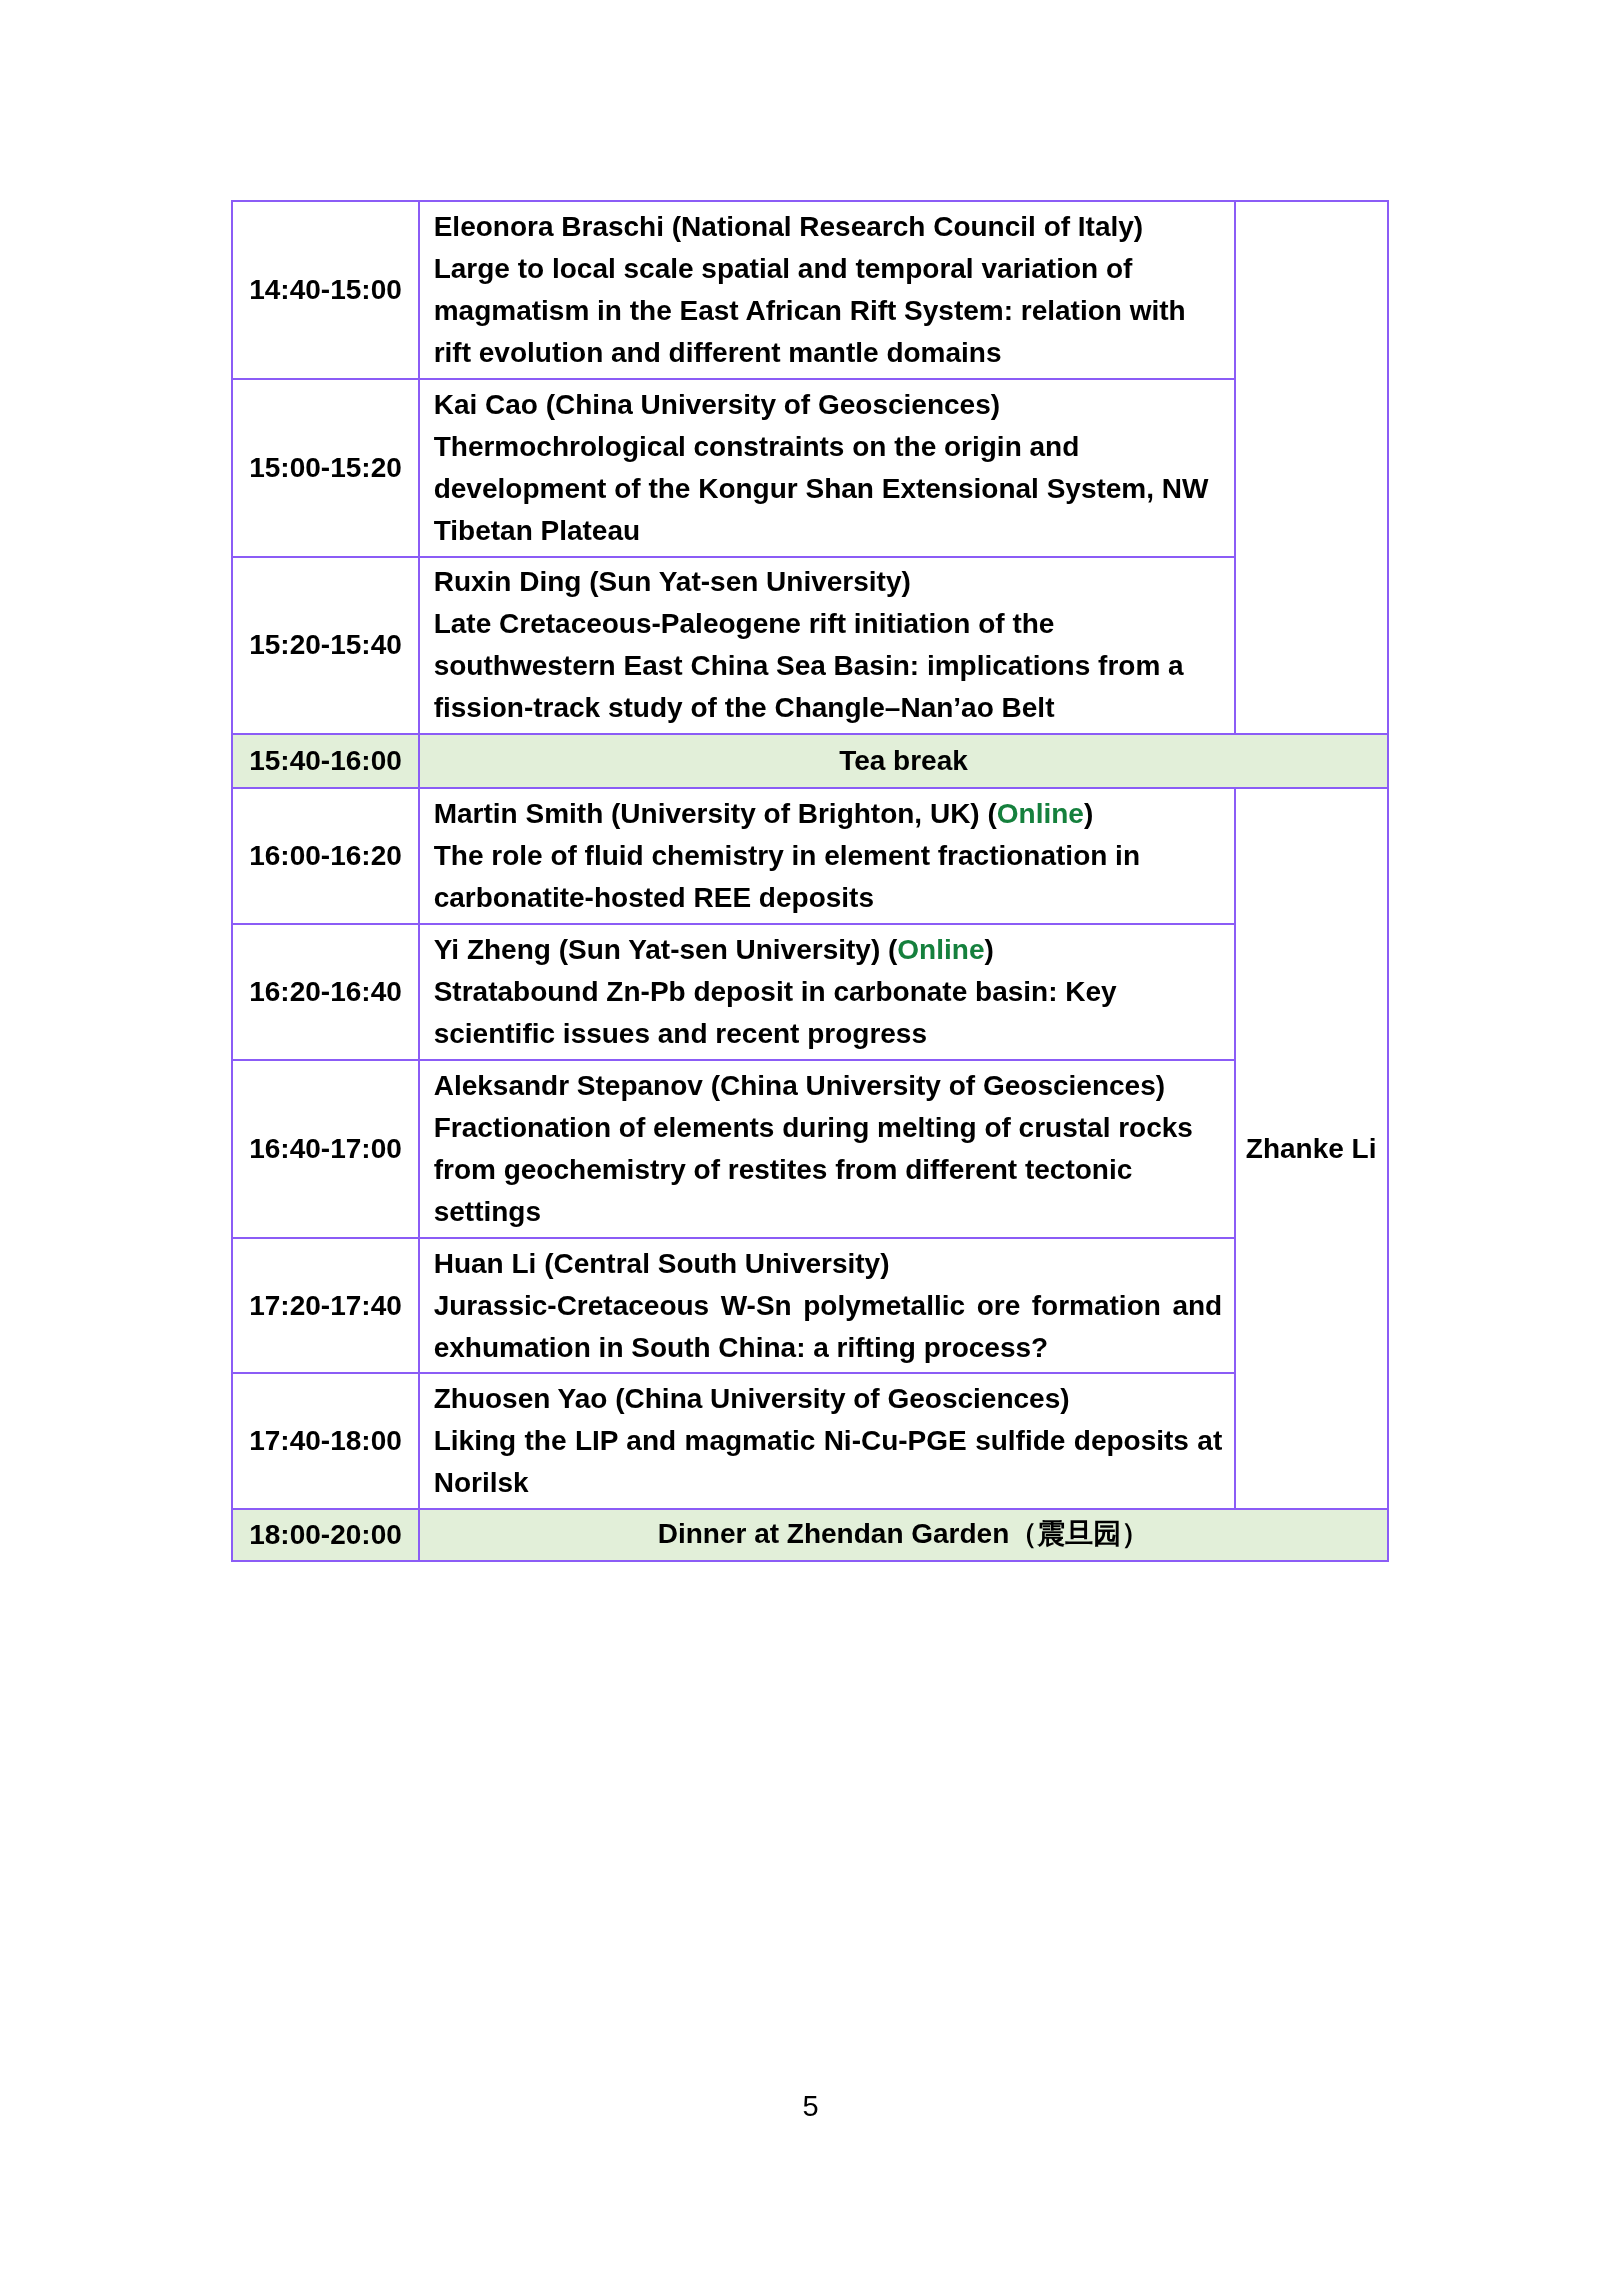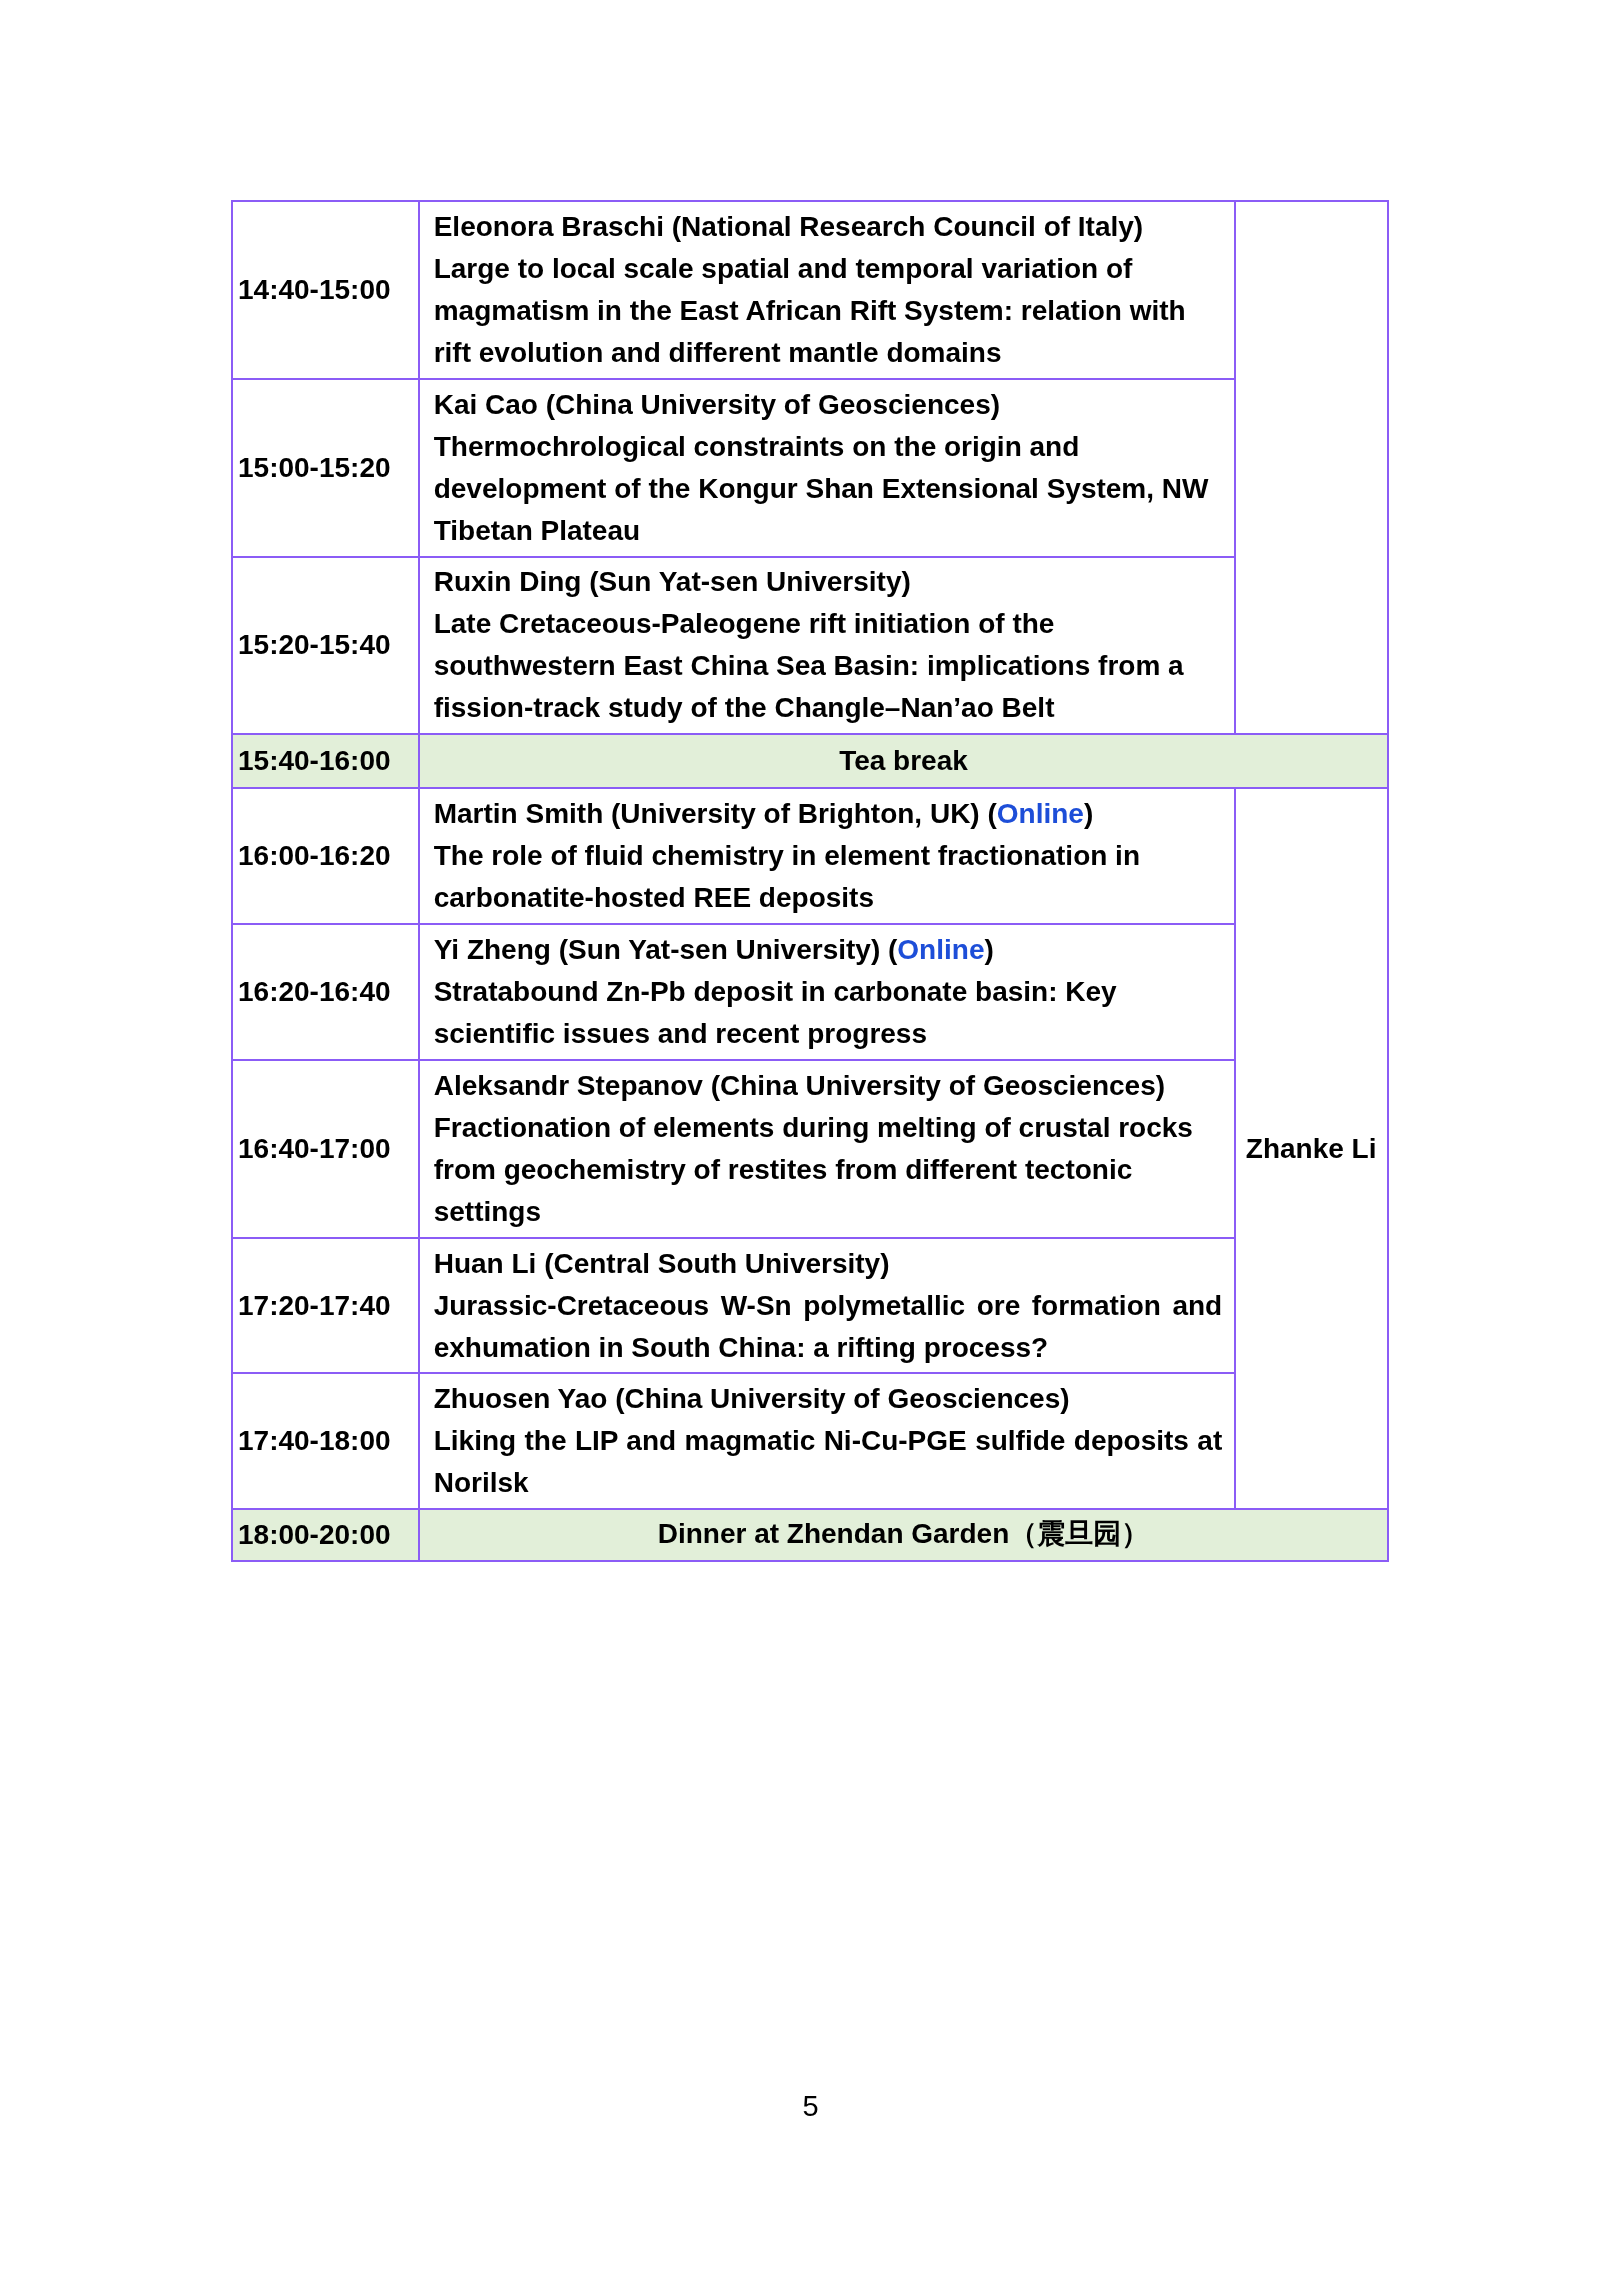--- a/index.html
+++ b/index.html
@@ -21,30 +21,30 @@
     table-layout: fixed;
     font-size: 28px;
     line-height: 42px;
   }
   table.schedule td {
     border: 2px solid #8b5cf6;
     vertical-align: middle;
     overflow: hidden;
   }
   td.time {
-    text-align: left;
+    text-align: center;
     font-weight: bold;
     padding: 0 5px;
   }
   td.content {
     padding: 3.9px 11.8px 3.9px 13.7px;
     text-align: left;
   }
   .speaker-line { font-weight: bold; white-space: nowrap; }
-  .online { color: #1d4ed8; }
+  .online { color: #15803d; }
   .title-line { font-weight: bold; }
   .title-line.justify { text-align: justify; }
   td.chair {
     text-align: left;
     font-weight: bold;
     padding: 0 9.8px;
   }
   tr.band td { background: #e2efd9; }
   td.band-label {
     text-align: center;

